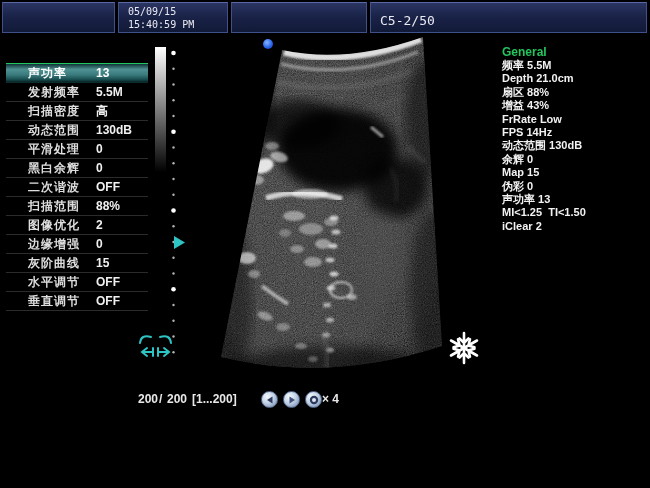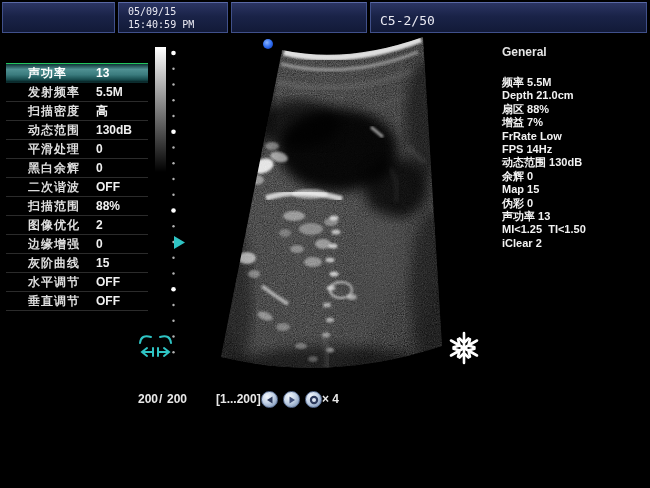--- a/index.html
+++ b/index.html
@@ -24,29 +24,29 @@
   .sb-row{position:relative;height:18px;border-bottom:1px solid #2b2b2b;
           display:flex;align-items:center;}
   .sb-lbl{margin-left:22px;font-size:12px;font-weight:bold;color:#dedede;letter-spacing:1px;}
   .sb-val{position:absolute;left:90px;font-size:12px;font-weight:bold;color:#f0f0f0;}
   .sb-row.active{background:linear-gradient(180deg,#0e3335 0%,#4f9092 30%,#3a7b7d 60%,#164a4c 88%,#082123 100%);
           border-bottom-color:#0c2c2e;}
   .sb-row.active .sb-lbl,.sb-row.active .sb-val{color:#ffffff;}
 
   
   .rightpanel{position:absolute;left:502px;top:45px;width:146px;}
-  .rp-title{font-size:12px;font-weight:bold;color:#e5e5e5;margin-bottom:17px;}
+  .rp-title{font-size:12px;font-weight:bold;color:#22c55e;margin-bottom:0;}
   .rp-line{font-size:11px;font-weight:bold;color:#f2f2f2;line-height:13.4px;white-space:pre;}
 
   
   .cinebar span{position:absolute;top:392px;font-size:12px;font-weight:bold;color:#e8e8e8;}
   .cb-cur{left:138px;color:#27c7bd;}
   .cb-sep{left:159px;color:#cfcfcf;}
   .cb-tot{left:167px;}
-  .cb-range{left:216px;}
+  .cb-range{left:192px;}
   .cb-speed{left:322px;}
   .pbtn{position:absolute;top:391px;width:17px;height:17px;border-radius:50%;
         border:1px solid #5a6e92;padding:0;margin:0;cursor:pointer;
         background:radial-gradient(circle at 35% 30%,#f4f8fd 0%,#c3d2e6 45%,#8aa0c0 80%,#67809f 100%);
         display:flex;align-items:center;justify-content:center;}
   .pbtn.b1{left:261px;} .pbtn.b2{left:283px;} .pbtn.b3{left:305px;}
 
   .usfield{position:absolute;left:0;top:0;}
 </style>
 </head>
@@ -264,21 +264,21 @@
       <use href="#flakeArm" transform="rotate(120)"></use>
     </g>
   </svg>
 
   <div class="rightpanel">
     <div class="rp-title">General</div>
     <div id="rp-lines">
         <div class="rp-line">频率 5.5M</div>
         <div class="rp-line">Depth 21.0cm</div>
         <div class="rp-line">扇区 88%</div>
-        <div class="rp-line">增益 7%</div>
+        <div class="rp-line">增益 43%</div>
         <div class="rp-line">FrRate Low</div>
         <div class="rp-line">FPS 14Hz</div>
         <div class="rp-line">动态范围 130dB</div>
         <div class="rp-line">余辉 0</div>
         <div class="rp-line">Map 15</div>
         <div class="rp-line">伪彩 0</div>
         <div class="rp-line">声功率 13</div>
         <div class="rp-line">MI&lt;1.25  TI&lt;1.50</div>
         <div class="rp-line">iClear 2</div>
       </div>

